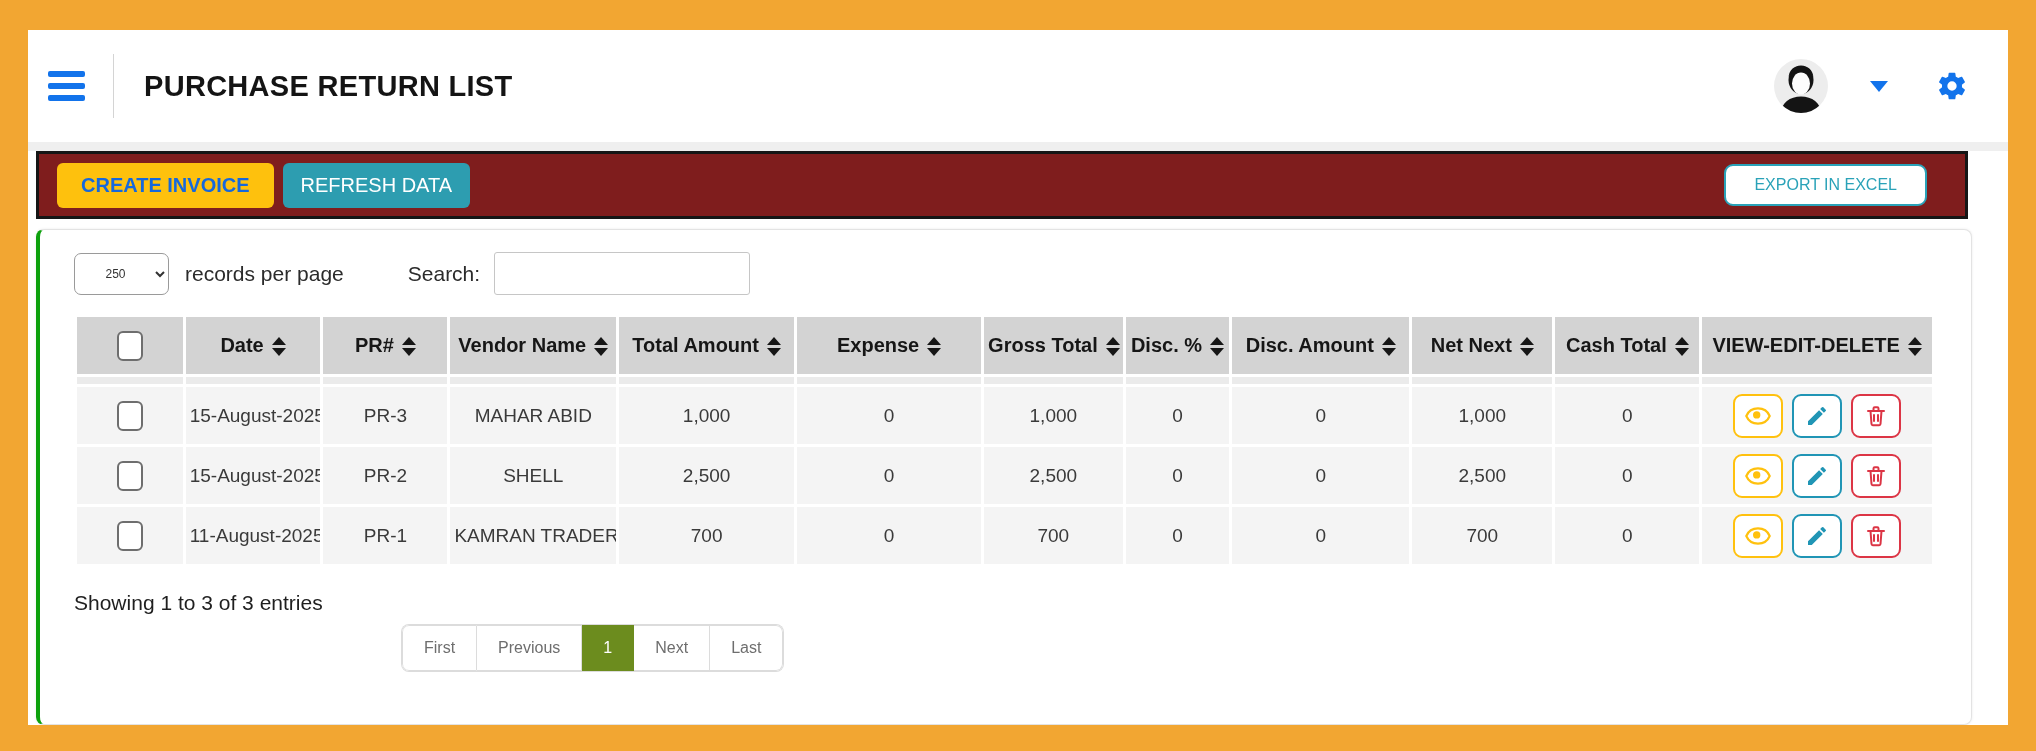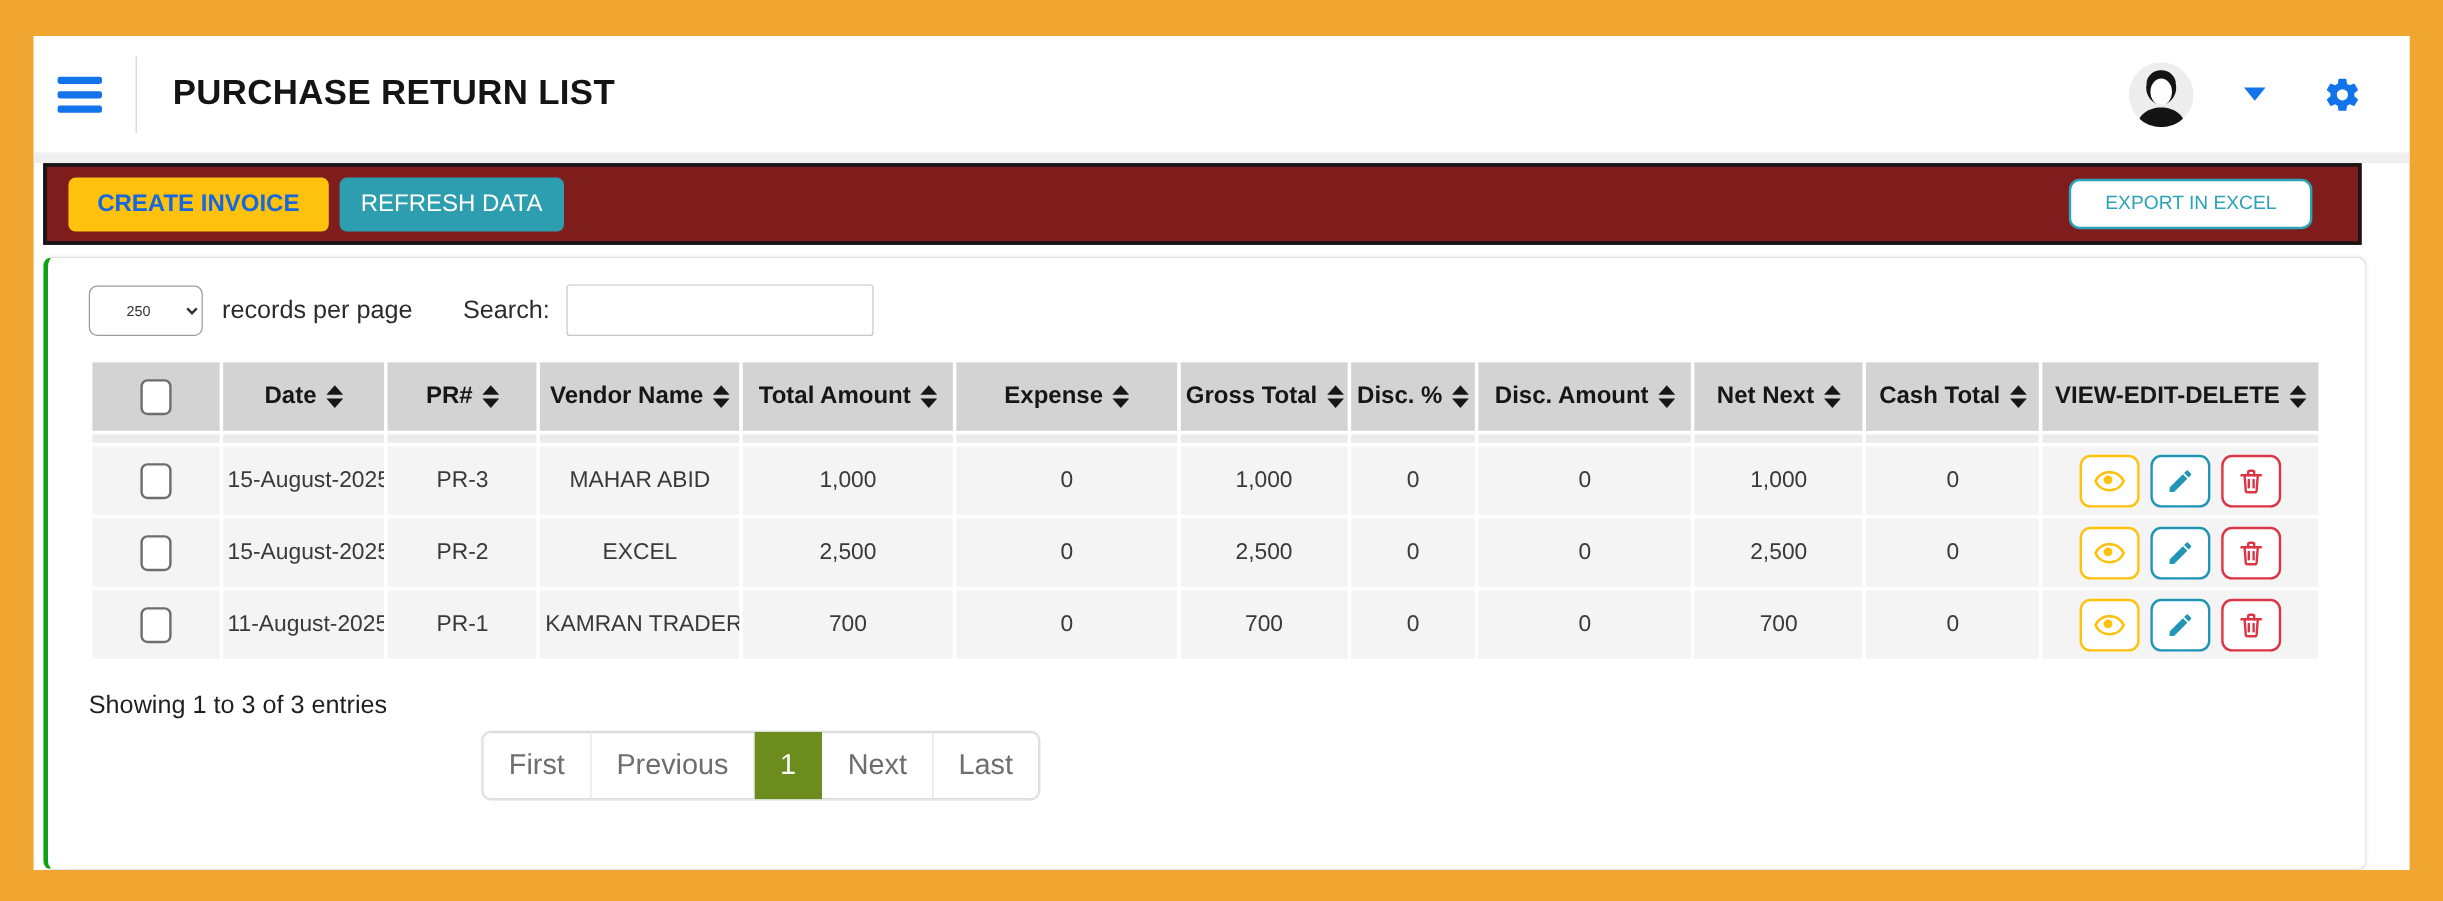--- a/index.html
+++ b/index.html
@@ -15,21 +15,21 @@
   }
   .page {
     width: 100%; height: 100%;
     background: #ffffff;
     display: flex; flex-direction: column;
     overflow: hidden;
   }
 
   
   .header {
-    height: 97px; background:#fff;
+    height: 112px; background:#fff;
     display:flex; align-items:center;
     flex: 0 0 auto;
   }
   .hamburger { margin-left:20px; display:flex; flex-direction:column; gap:6px; cursor:pointer; }
   .hamburger i { display:block; width:37px; height:6px; border-radius:2px; background:#1273EB; }
   .hdr-divider { width:1px; height:64px; background:#d4d4d4; margin-left:28px; }
   .page-title {
     margin-left:30px; font-size:29px; font-weight:bold; color:#141414; letter-spacing:0.3px;
   }
   .hdr-spacer { flex:1; }
@@ -81,21 +81,21 @@
 
   
   .controls { display:flex; align-items:center; margin-top:4px; }
   .select-records {
     width:95px; height:42px; font-size:12px; color:#333;
     border:1px solid #9a9a9a; border-radius:7px; background:#fff;
     padding:0 10px; text-align:center;
     font-family:"Liberation Sans",sans-serif;
   }
   .records-label { margin-left:16px; font-size:21px; color:#2b2b2b; }
-  .search-label { margin-left:42px; font-size:21px; color:#2b2b2b; }
+  .search-label { margin-left:64px; font-size:21px; color:#2b2b2b; }
   .search-input {
     margin-left:14px; width:256px; height:43px;
     border:1px solid #c6c6c6; border-radius:3px; background:#fff;
     font-size:20px; padding:0 10px; font-family:"Liberation Sans",sans-serif;
   }
 
   
   table.grid {
     width:100%; margin-top:19px;
     border-collapse:separate; border-spacing:3px;
@@ -134,21 +134,21 @@
 
   
   .table-info { margin-top:24px; font-size:21px; color:#1f1f1f; }
   .pagination {
     display:inline-flex; margin:10px 0 0 328px;
     border-radius:7px; overflow:hidden;
     box-shadow:0 0 0 1px #dcdcdc;
   }
   .page-btn {
     background:#fff; border:1px solid #dcdcdc; border-left:none;
-    color:#6e6e6e; font-size:24px; padding:13px 21px; cursor:pointer;
+    color:#6e6e6e; font-size:16px; padding:13px 21px; cursor:pointer;
     font-family:"Liberation Sans",sans-serif;
   }
   .page-btn:first-child { border-left:1px solid #dcdcdc; border-radius:7px 0 0 7px; }
   .page-btn:last-child { border-radius:0 7px 7px 0; }
   .page-btn.active { background:#6C8C1E; color:#fff; border-color:#6C8C1E; }
 </style>
 </head>
 <body>
 
 <div class="frame">
@@ -324,21 +324,21 @@
 
               </div>
             </div>
           </td>
         </tr>
 
         <tr>
           <td><input type="checkbox" class="row-check" style=""></td>
           <td>15-August-2025</td>
           <td>PR-2</td>
-          <td>EXCEL</td>
+          <td>SHELL</td>
           <td>2,500</td>
           <td>0</td>
           <td>2,500</td>
           <td>0</td>
           <td>0</td>
           <td>2,500</td>
           <td>0</td>
           <td>
             <div class="actions">
               <div class="icon-btn view">

